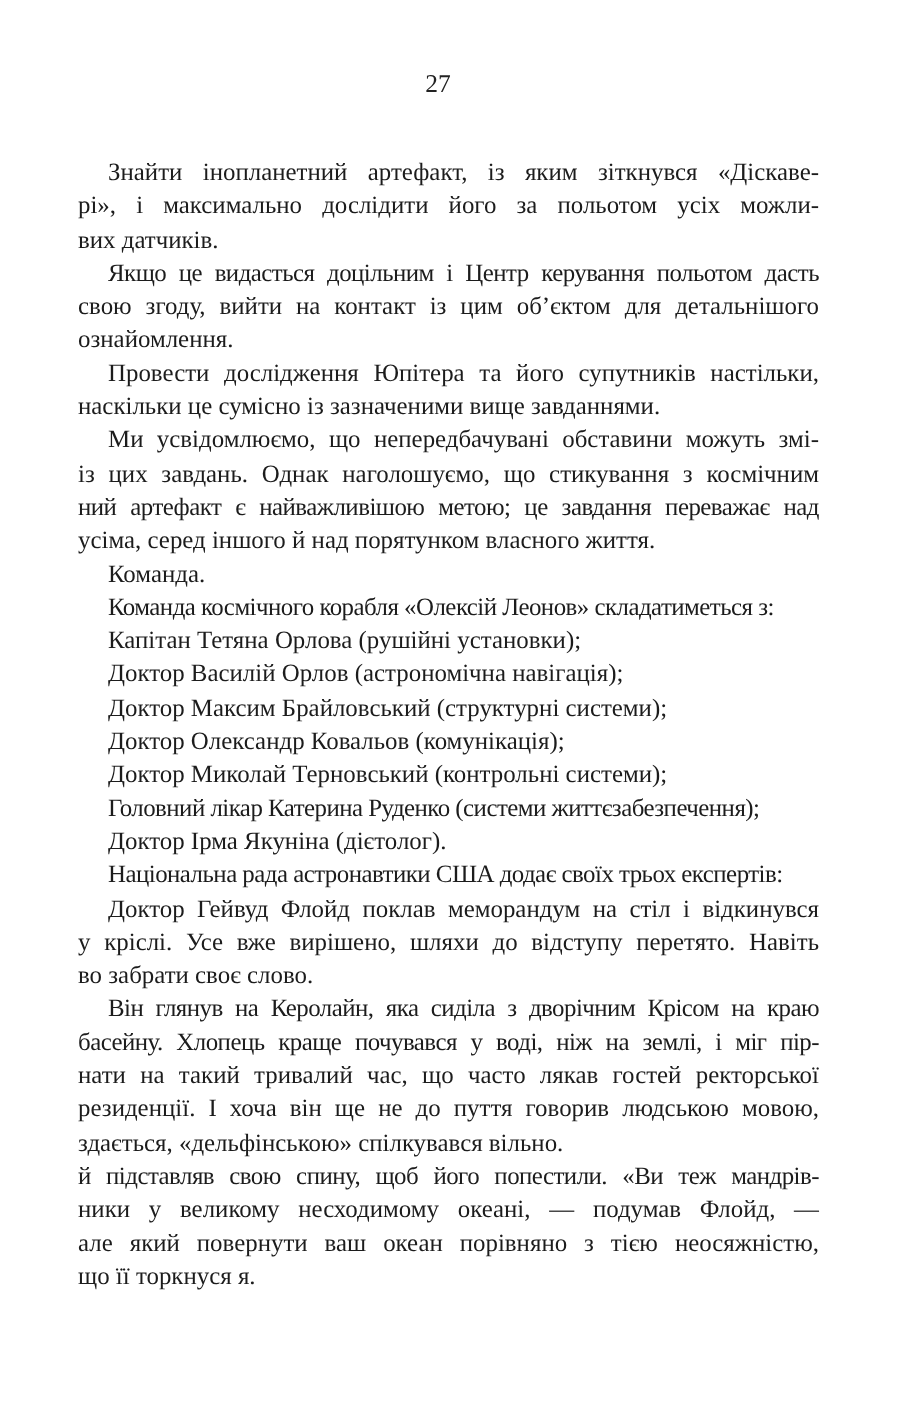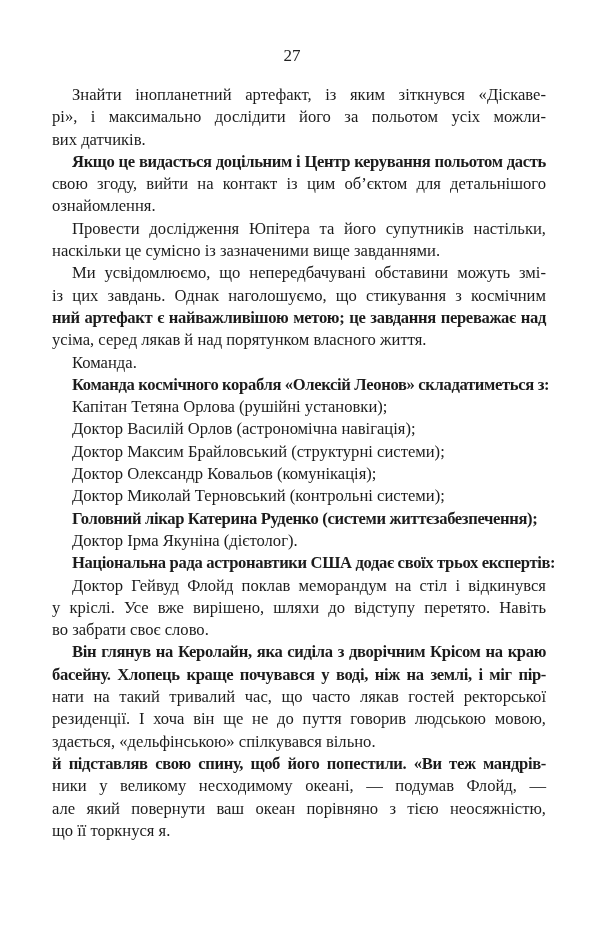--- a/index.html
+++ b/index.html
@@ -13,55 +13,55 @@
   }
   .page-number {
     position: absolute;
     top: 46px; left: 0; width: 584px;
     text-align: center;
     font-size: 17px;
     color: #222;
   }
   .body-text {
     position: absolute;
-    top: 84px;
+    top: 104px;
     left: 52px;
     width: 494px;
     font-size: 16.6px;
     line-height: 22.3px;
   }
   .line {
     display: block;
     white-space: nowrap;
     text-align: justify;
     text-align-last: justify;
     height: 22.3px;
   }
   .line.indent { padding-left: 20px; }
   .line.last { text-align-last: left; }
-  .line.tight { letter-spacing: -0.35px; font-weight: bold; }
+  .line.tight { letter-spacing: -0.35px; }
 </style>
 </head>
 <body>
 
 <div class="page-number">27</div>
 
 <div class="body-text" id="body-text">
     <span class="line indent">Знайти інопланетний артефакт, із яким зіткнувся «Діскаве-</span>
     <span class="line">рі», і максимально дослідити його за польотом усіх можли-</span>
     <span class="line last">вих датчиків.</span>
     <span class="line indent tight">Якщо це видасться доцільним і Центр керування польотом дасть</span>
     <span class="line">свою згоду, вийти на контакт із цим об’єктом для детальнішого</span>
     <span class="line last">ознайомлення.</span>
     <span class="line indent">Провести дослідження Юпітера та його супутників настільки,</span>
     <span class="line last">наскільки це сумісно із зазначеними вище завданнями.</span>
     <span class="line indent">Ми усвідомлюємо, що непередбачувані обставини можуть змі-</span>
     <span class="line">із цих завдань. Однак наголошуємо, що стикування з космічним</span>
     <span class="line tight">ний артефакт є найважливішою метою; це завдання переважає над</span>
-    <span class="line last">усіма, серед лякав й над порятунком власного життя.</span>
+    <span class="line last">усіма, серед іншого й над порятунком власного життя.</span>
     <span class="line indent last">Команда.</span>
     <span class="line indent last tight">Команда космічного корабля «Олексій Леонов» складатиметься з:</span>
     <span class="line indent last">Капітан Тетяна Орлова (рушійні установки);</span>
     <span class="line indent last">Доктор Василій Орлов (астрономічна навігація);</span>
     <span class="line indent last">Доктор Максим Брайловський (структурні системи);</span>
     <span class="line indent last">Доктор Олександр Ковальов (комунікація);</span>
     <span class="line indent last">Доктор Миколай Терновський (контрольні системи);</span>
     <span class="line indent last tight">Головний лікар Катерина Руденко (системи життєзабезпечення);</span>
     <span class="line indent last">Доктор Ірма Якуніна (дієтолог).</span>
     <span class="line indent last tight">Національна рада астронавтики США додає своїх трьох експертів:</span>

